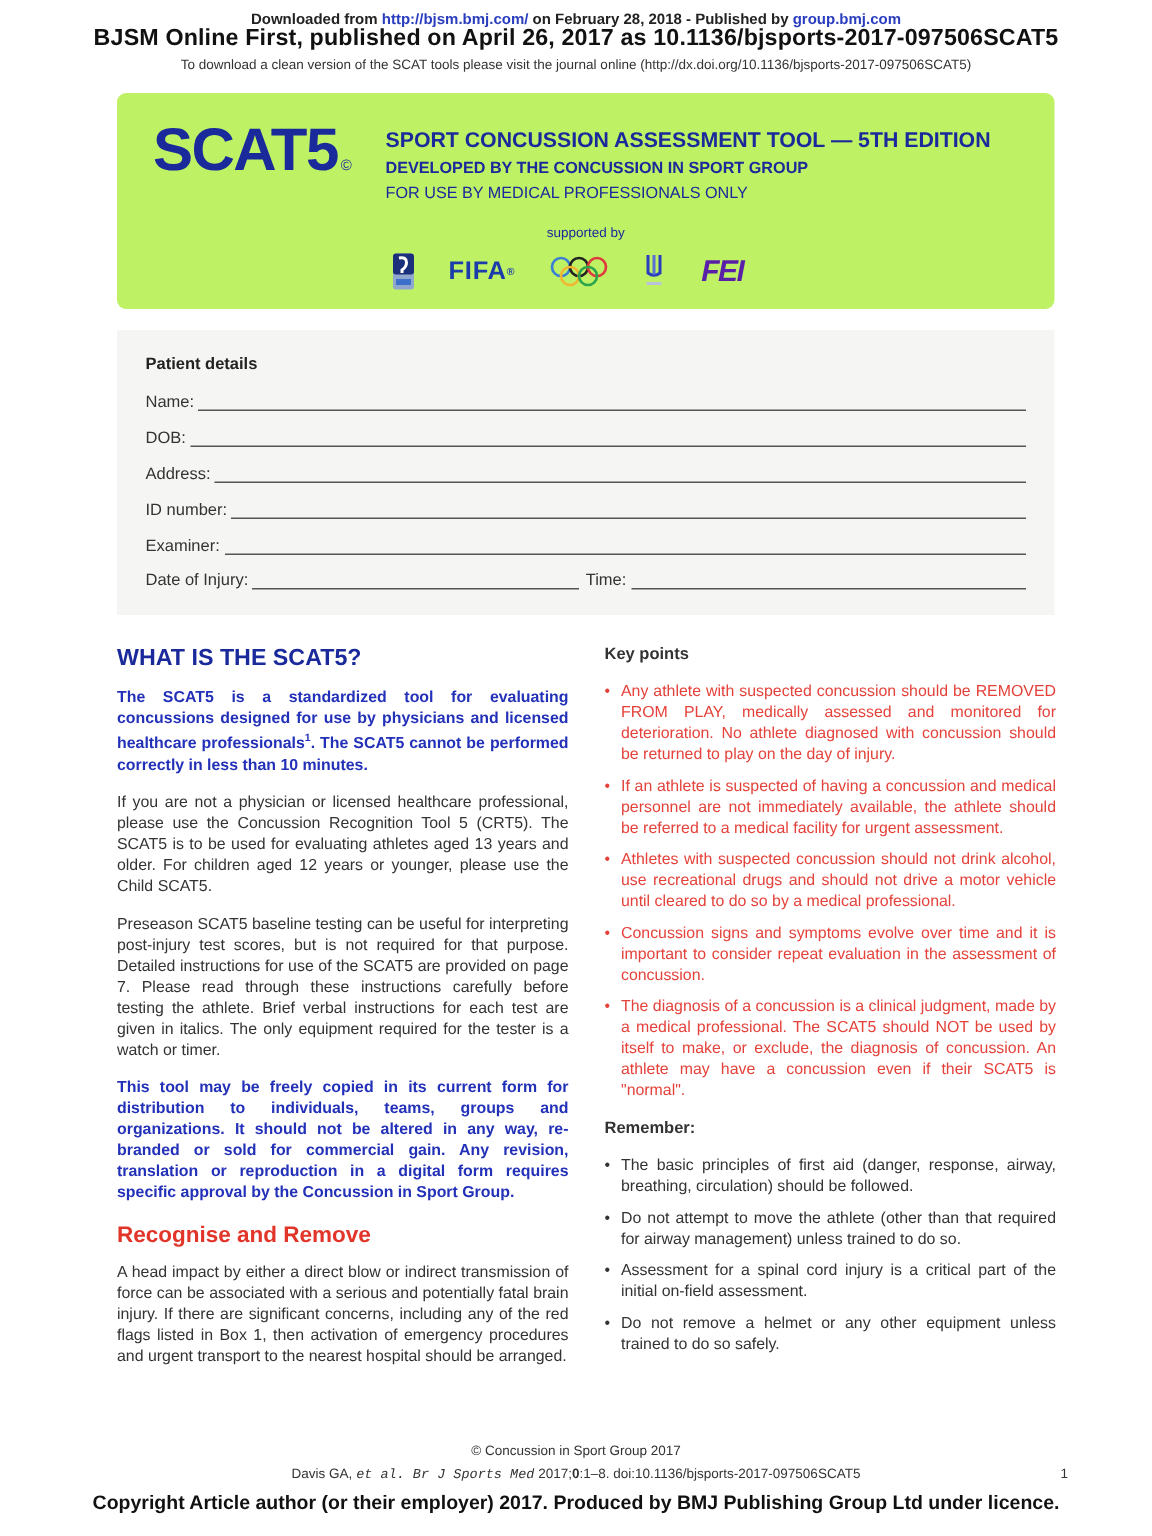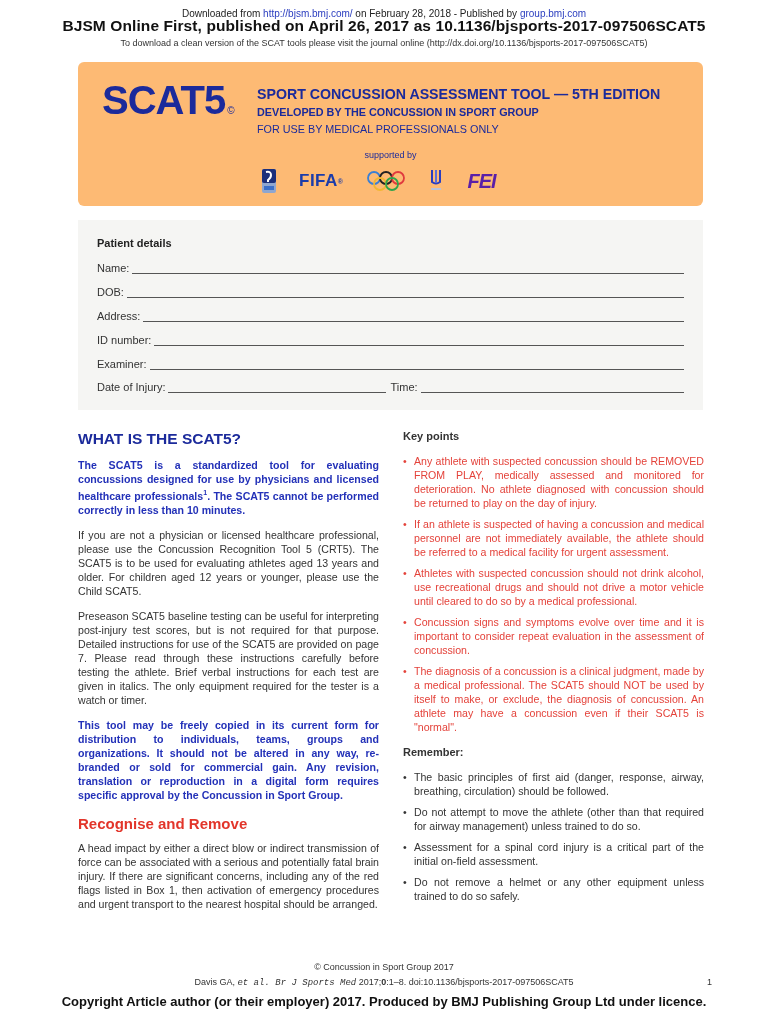--- a/index.html
+++ b/index.html
@@ -1,25 +1,25 @@
 <!DOCTYPE html>
 <html><head>
   <meta charset="utf-8">
   <style>
     * { box-sizing: border-box; margin: 0; padding: 0; }
     html, body { width: 768px; height: 1024px; background: #ffffff; overflow: hidden; }
     body { font-family: "Liberation Sans", sans-serif; color: #222; position: relative; }
 
     .top-meta { position: absolute; left: 0; width: 768px; text-align: center; }
-    .dl-line { top: 8px; font-size: 10px; color: #222; }
+    .dl-line { top: 8px; font-size: 10px; color: #222; font-weight: bold; }
     .dl-line a { color: #2a3dbf; text-decoration: none; }
     .bjsm-line { top: 17px; font-size: 15.5px; font-weight: bold; color: #111; letter-spacing: 0.1px; }
     .clean-line { top: 38px; font-size: 9px; color: #333; }
 
-    .header-box { position: absolute; left: 78px; top: 62px; width: 625px; height: 144px; background: #fdba74; border-radius: 6px; }
+    .header-box { position: absolute; left: 78px; top: 62px; width: 625px; height: 144px; background: #bef264; border-radius: 6px; }
     .scat-logo { position: absolute; left: 24px; top: 16px; font-size: 40px; font-weight: bold; color: #1b2a9b; letter-spacing: -1px; }
     .scat-logo .copy { font-size: 10px; font-weight: normal; margin-left: 2px; }
     .title-main { position: absolute; left: 179px; top: 24px; font-size: 14.2px; font-weight: bold; color: #1b2a9b; }
     .title-sub { position: absolute; left: 179px; font-size: 10.8px; color: #1b2a9b; }
     .title-sub.s1 { top: 44px; font-weight: bold; }
     .title-sub.s2 { top: 61px; }
     .supported { position: absolute; left: 0; width: 625px; top: 88px; text-align: center; font-size: 9px; color: #1b2a9b; }
     .logos { position: absolute; left: 183px; top: 105px; height: 28px; display: flex; align-items: center; gap: 0; }
     .logo { display: flex; align-items: center; justify-content: center; }
     .logo-iihf { width: 16px; height: 26px; margin-right: 22px; }

